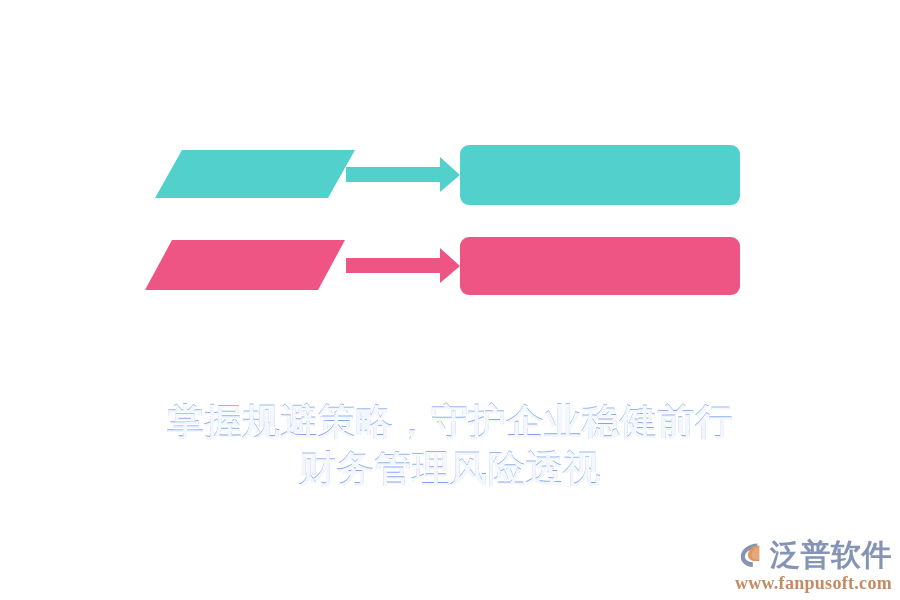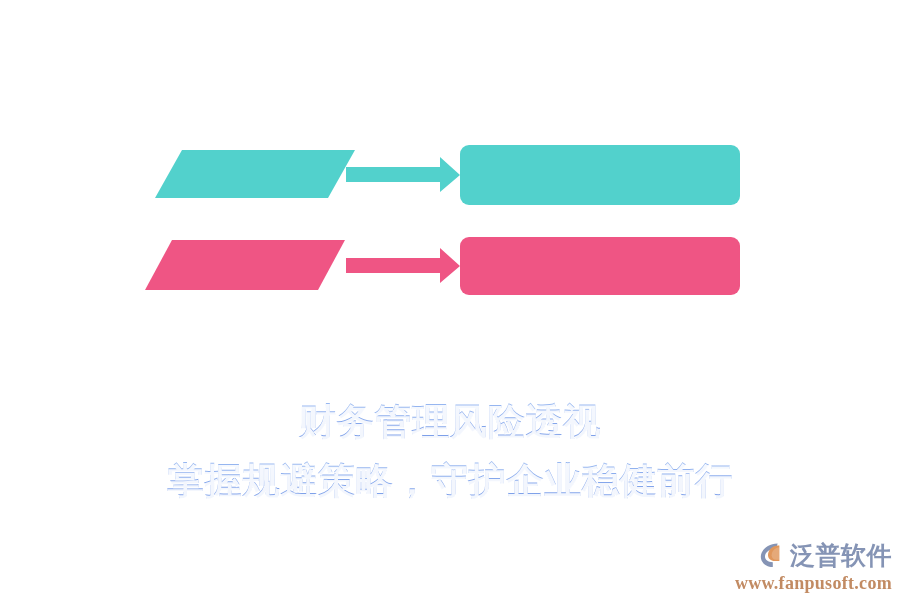--- a/index.html
+++ b/index.html
@@ -79,21 +79,21 @@
     gap: 4px;
     height: 34px;
   }
   .logo-mark {
     width: 30px;
     height: 30px;
     display: block;
     flex: none;
   }
   .logo-name {
-    font-size: 25px;
+    font-size: 30px;
     font-weight: 700;
     color: #8594b5;
     letter-spacing: 0.5px;
     line-height: 1;
     white-space: nowrap;
   }
   .logo-url {
     font-family: "Liberation Serif", "DejaVu Serif", serif;
     font-size: 18px;
     font-weight: 700;
@@ -118,22 +118,22 @@
 
     <g>
       <polygon points="172,240 345,240 318,290 145,290" fill="#EF5584"></polygon>
       <polygon points="346,258 440,258 440,248 460,266 440,283 440,273 346,273" fill="#EF5584"></polygon>
       <rect x="460" y="237" width="280" height="58" rx="9" ry="9" fill="#EF5584"></rect>
     </g>
   </svg>
 </div>
 
 <div id="headline">
+  <span class="headline-line secondary">掌握规避策略，守护企业稳健前行</span>
   <span class="headline-line primary">财务管理风险透视</span>
-  <span class="headline-line secondary">掌握规避策略，守护企业稳健前行</span>
 </div>
 
 <div id="watermark">
   <div class="logo-row">
     <svg class="logo-mark" viewBox="0 0 100 100" xmlns="http://www.w3.org/2000/svg">
       <path d="M72 12 C40 12 16 34 16 56 C16 76 34 90 56 90 L56 74 C40 74 30 66 30 55 C30 41 45 28 68 28 Z" fill="#8594B5"></path>
       <path d="M72 18 C52 20 40 34 40 50 C40 62 49 70 62 70 L78 70 L78 18 Z" fill="#E0975C"></path>
       <path d="M78 24 C62 26 52 38 52 51 C52 60 58 66 68 66 L78 66 Z" fill="#FFFFFF" opacity="0.18"></path>
     </svg>
     <span class="logo-name">泛普软件</span>

